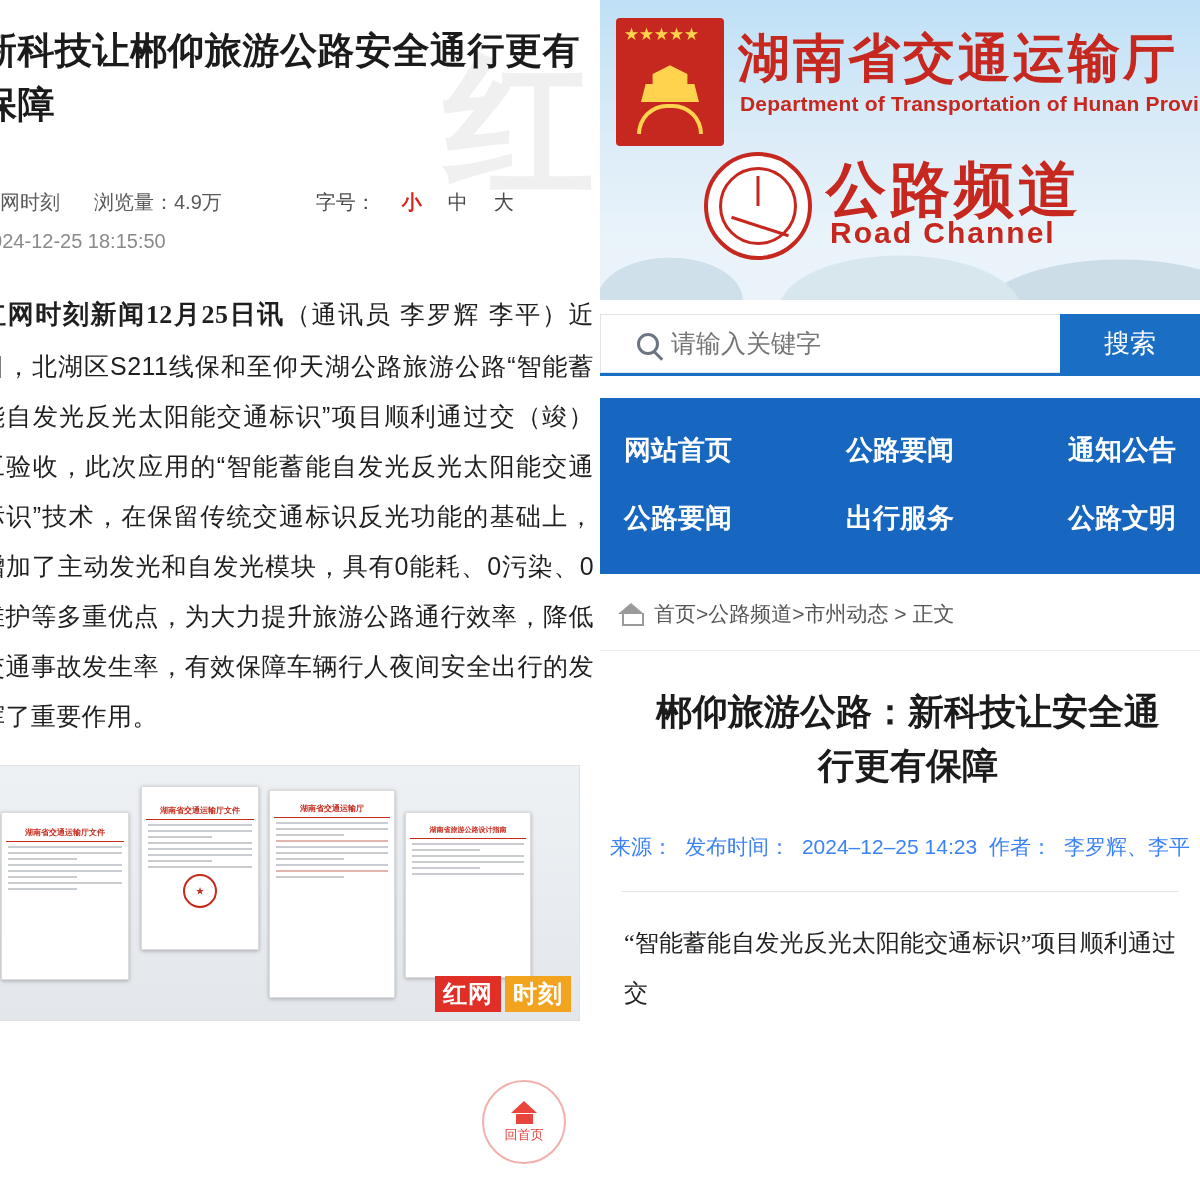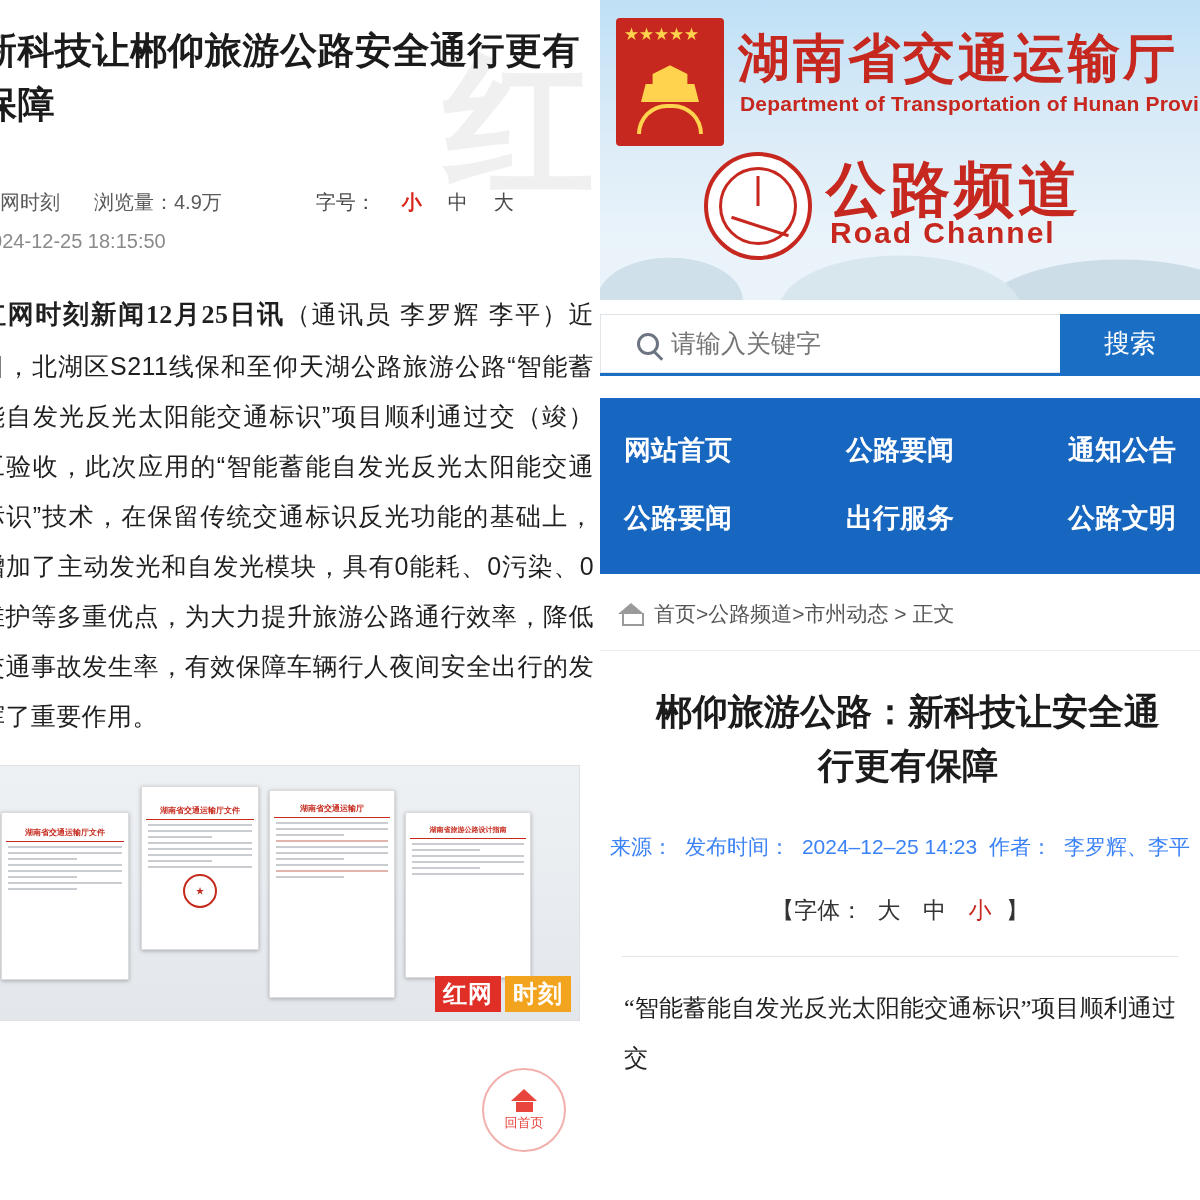--- a/index.html
+++ b/index.html
@@ -119,21 +119,21 @@
     display: flex; align-items: center; justify-content: center;
     transform: rotate(-14px);
     margin: 6px auto;
   }
   .doc1 { left: 20px;  top: 46px;  width: 128px; height: 168px; }
   .doc2 { left: 160px; top: 20px;  width: 118px; height: 164px; }
   .doc3 { left: 288px; top: 24px;  width: 126px; height: 208px; }
   .doc4 { left: 424px; top: 46px;  width: 126px; height: 166px; }
   .badge-home {
     position: absolute;
-    right: 34px; bottom: 48px;
+    right: 34px; bottom: 36px;
     width: 84px; height: 84px;
     border-radius: 50%;
     border: 2px solid #f2b0ad;
     background: #fff;
     display: flex; flex-direction: column;
     align-items: center; justify-content: center;
     gap: 2px;
     z-index: 5;
   }
   .badge-home .hicon {
@@ -493,27 +493,20 @@
     </div>
 
     <div class="news-meta">
       <span>来源：</span>
       <span>发布时间：</span>
       <span>2024–12–25 14:23</span>
       <span>作者：</span>
       <span>李罗辉、李平</span>
     </div>
 
-    <div class="fontline">
-      <span>【字体：</span>
-      <span class="big">大</span>
-      <span class="mid">中</span>
-      <span class="small">小</span>
-      <span>】</span>
-    </div>
 
     <div class="divider"></div>
 
     <div class="news-body">
       <p style="text-indent:0">“智能蓄能自发光反光太阳能交通标识”项目顺利通过交</p>
     </div>
   </div>
 </div>
 
 </body></html>

